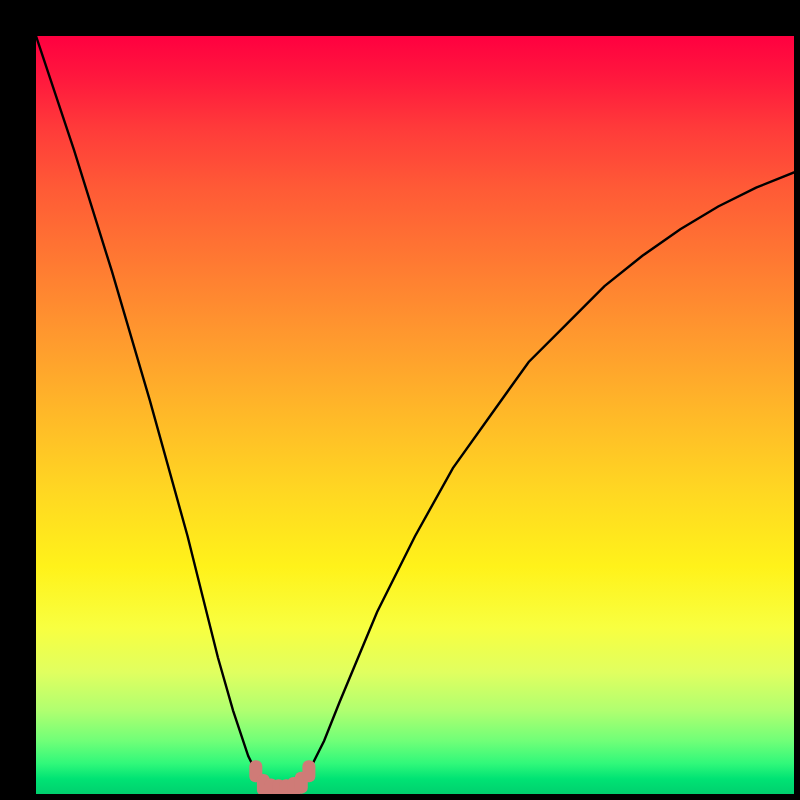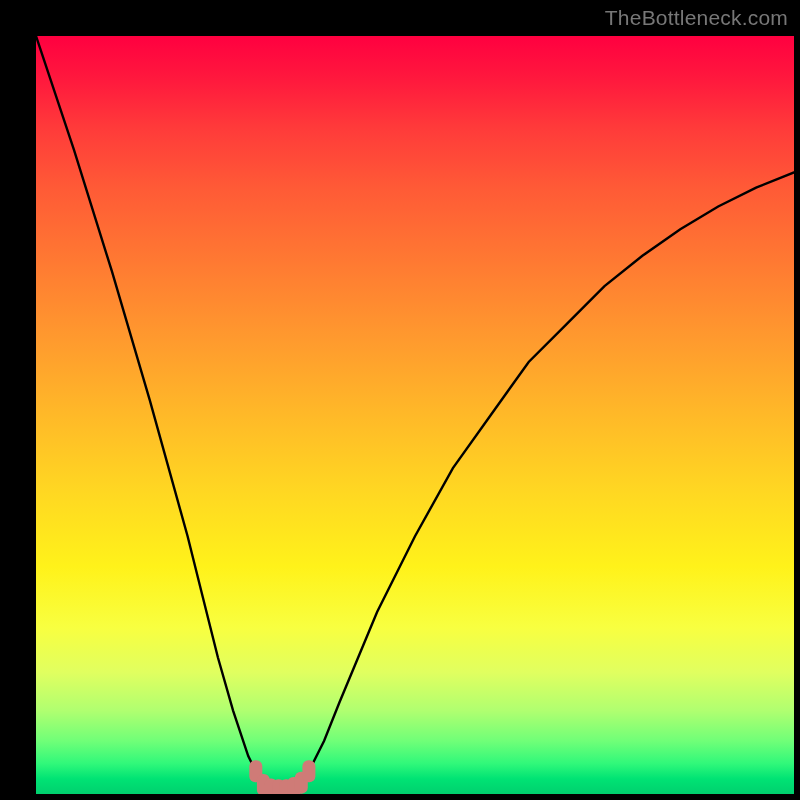--- a/index.html
+++ b/index.html
@@ -81,14 +81,13 @@
           <rect x="220.90" y="737.90" width="13" height="22" rx="6" fill="#cf7b77"></rect>
           <rect x="228.48" y="742.45" width="13" height="22" rx="6" fill="#cf7b77"></rect>
           <rect x="236.06" y="743.21" width="13" height="22" rx="6" fill="#cf7b77"></rect>
           <rect x="243.64" y="743.21" width="13" height="22" rx="6" fill="#cf7b77"></rect>
           <rect x="251.22" y="740.94" width="13" height="22" rx="6" fill="#cf7b77"></rect>
           <rect x="258.80" y="735.63" width="13" height="22" rx="6" fill="#cf7b77"></rect>
           <rect x="266.38" y="724.26" width="13" height="22" rx="6" fill="#cf7b77"></rect>
         </g>
     </svg>
   </div>
-  <div class="attribution">TheBottleneck.com</div>
 </div>
 
 </body></html>

